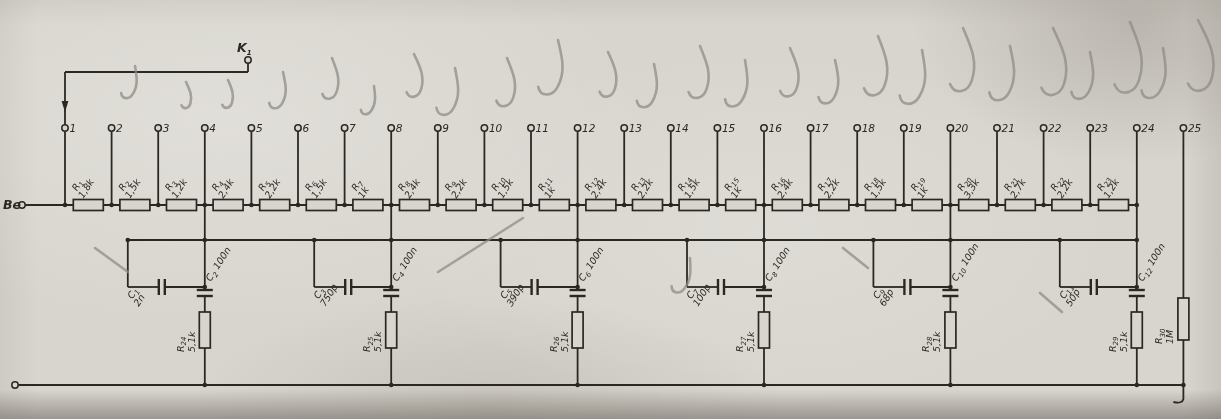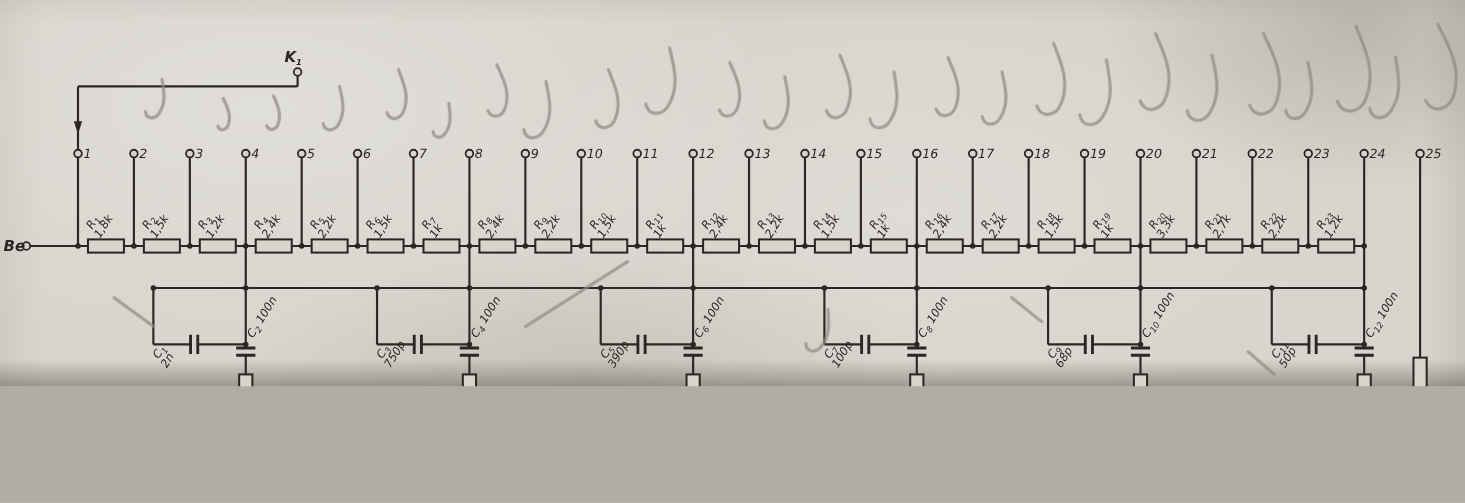--- a/index.html
+++ b/index.html
@@ -1,17 +1,17 @@
 <!DOCTYPE html>
 <html><head>
 <meta charset="utf-8">
 <style>
   html,body{margin:0;padding:0;background:#b0ada6;}
   .stage{
-    position:relative;width:1221px;height:322px;overflow:hidden;
+    position:relative;width:1221px;height:419px;overflow:hidden;
     background-color:#d8d5ce;
     background-image:
       radial-gradient(ellipse 620px 300px at 18% 28%, rgba(255,255,255,.22), transparent 70%),
       radial-gradient(ellipse 520px 260px at 62% 55%, rgba(255,255,255,.16), transparent 70%),
       radial-gradient(ellipse 320px 200px at 93% 6%, rgba(110,104,96,.28), transparent 70%),
       radial-gradient(ellipse 420px 160px at 40% 97%, rgba(120,114,104,.18), transparent 70%),
       linear-gradient(to bottom, rgba(130,124,114,.12), rgba(0,0,0,0) 6%, rgba(0,0,0,0) 93%, rgba(70,64,56,.42)),
       linear-gradient(to right, rgba(120,114,104,.10), rgba(0,0,0,0) 3%, rgba(0,0,0,0) 97%, rgba(120,114,104,.16));
   }
   .stage > svg{position:absolute;left:0;top:0;}

